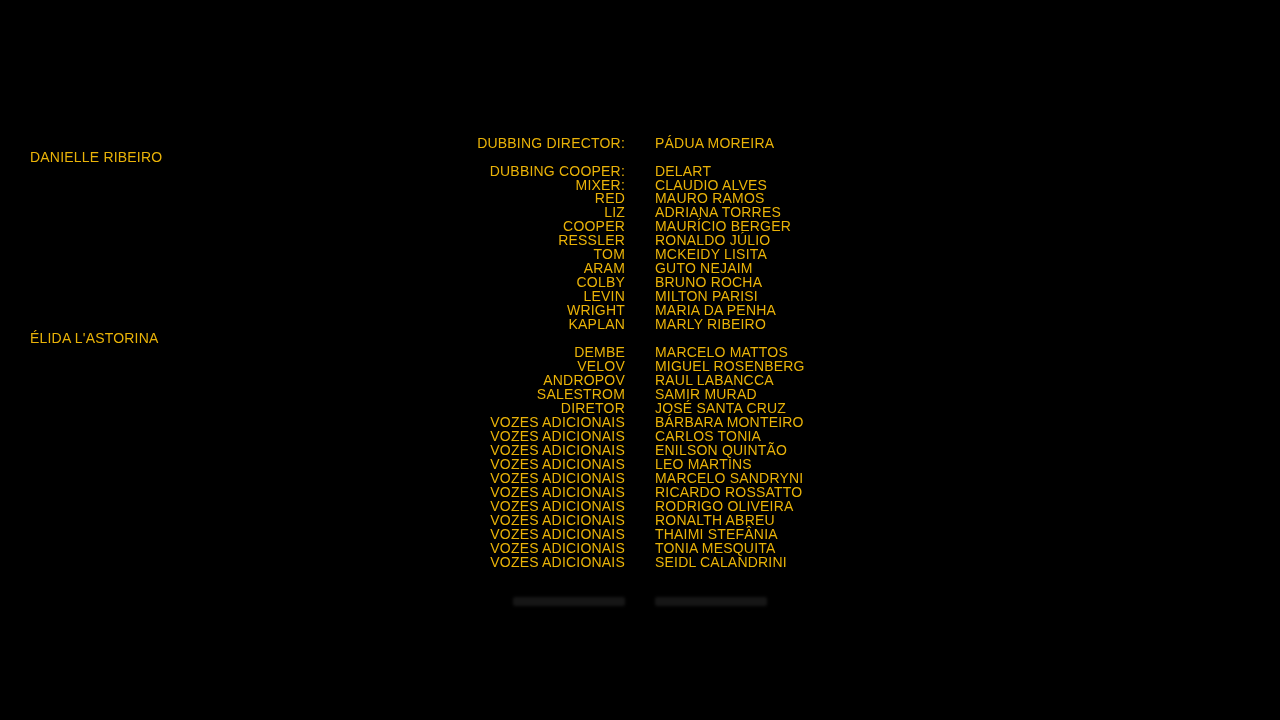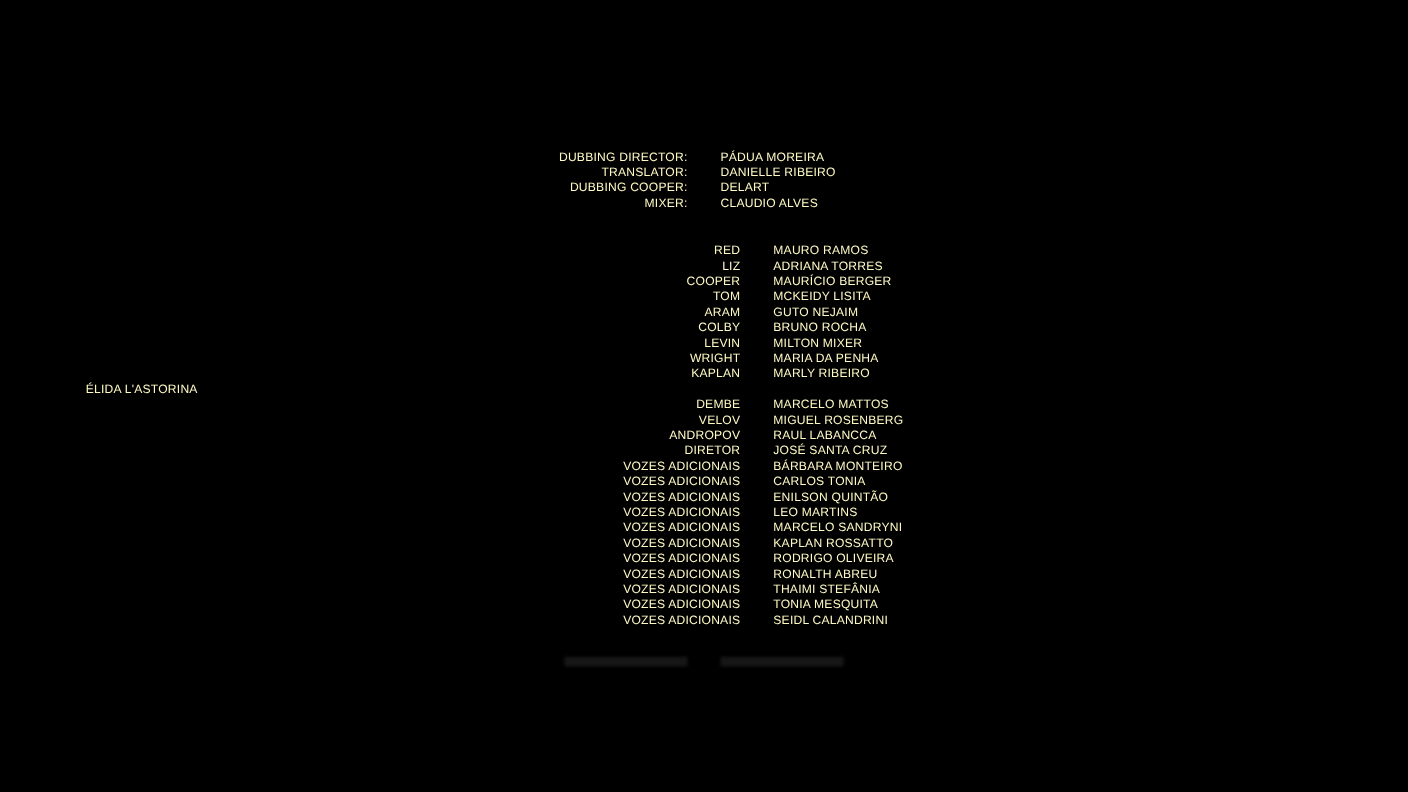--- a/index.html
+++ b/index.html
@@ -12,27 +12,27 @@
     width: 1280px;
     height: 720px;
     background: #000000;
     overflow: hidden;
     font-family: "Liberation Sans", sans-serif;
   }
   .credits-block {
     position: absolute;
     left: 0;
     width: 1108px;
-    color: #fef9c3;
-    font-size: 11px;
+    color: #eab308;
+    font-size: 14px;
     line-height: 14px;
     letter-spacing: 0.2px;
   }
   .crew-block { top: 136px; }
-  .cast-block { top: 221px; padding-left: 48px; }
+  .cast-block { top: 191px; }
   .credit-row {
     display: flex;
     height: 14px;
     align-items: center;
   }
   .role-cell {
     width: 625px;
     text-align: right;
     white-space: pre;
   }
@@ -65,21 +65,20 @@
 
 <div class="screen">
 
   <div class="credits-block crew-block">
   <div class="credit-row">
     <div class="role-cell">DUBBING DIRECTOR:</div>
     <div class="name-cell">PÁDUA MOREIRA</div>
   </div>
 
   <div class="credit-row">
-    <div class="role-cell">TRANSLATOR:</div>
     <div class="name-cell">DANIELLE RIBEIRO</div>
   </div>
 
   <div class="credit-row">
     <div class="role-cell">DUBBING COOPER:</div>
     <div class="name-cell">DELART</div>
   </div>
 
   <div class="credit-row">
     <div class="role-cell">MIXER:</div>
@@ -96,40 +95,44 @@
   <div class="credit-row">
     <div class="role-cell">LIZ</div>
     <div class="name-cell">ADRIANA TORRES</div>
   </div>
 
   <div class="credit-row">
     <div class="role-cell">COOPER</div>
     <div class="name-cell">MAURÍCIO BERGER</div>
   </div>
 
+  <div class="credit-row">
+    <div class="role-cell">RESSLER</div>
+    <div class="name-cell">RONALDO JÚLIO</div>
+  </div>
 
   <div class="credit-row">
     <div class="role-cell">TOM</div>
     <div class="name-cell">MCKEIDY LISITA</div>
   </div>
 
 
   <div class="credit-row">
     <div class="role-cell">ARAM</div>
     <div class="name-cell">GUTO NEJAIM</div>
   </div>
 
   <div class="credit-row">
     <div class="role-cell">COLBY</div>
     <div class="name-cell">BRUNO ROCHA</div>
   </div>
 
   <div class="credit-row">
     <div class="role-cell">LEVIN</div>
-    <div class="name-cell">MILTON MIXER</div>
+    <div class="name-cell">MILTON PARISI</div>
   </div>
 
   <div class="credit-row">
     <div class="role-cell">WRIGHT</div>
     <div class="name-cell">MARIA DA PENHA</div>
   </div>
 
   <div class="credit-row">
     <div class="role-cell">KAPLAN</div>
     <div class="name-cell">MARLY RIBEIRO</div>
@@ -147,20 +150,24 @@
   <div class="credit-row">
     <div class="role-cell">VELOV</div>
     <div class="name-cell">MIGUEL ROSENBERG</div>
   </div>
 
   <div class="credit-row">
     <div class="role-cell">ANDROPOV</div>
     <div class="name-cell">RAUL LABANCCA</div>
   </div>
 
+  <div class="credit-row">
+    <div class="role-cell">SALESTROM</div>
+    <div class="name-cell">SAMIR MURAD</div>
+  </div>
 
   <div class="credit-row">
     <div class="role-cell">DIRETOR</div>
     <div class="name-cell">JOSÉ SANTA CRUZ</div>
   </div>
 
   <div class="credit-row">
     <div class="role-cell">VOZES ADICIONAIS</div>
     <div class="name-cell">BÁRBARA MONTEIRO</div>
   </div>
@@ -180,21 +187,21 @@
     <div class="name-cell">LEO MARTINS</div>
   </div>
 
   <div class="credit-row">
     <div class="role-cell">VOZES ADICIONAIS</div>
     <div class="name-cell">MARCELO SANDRYNI</div>
   </div>
 
   <div class="credit-row">
     <div class="role-cell">VOZES ADICIONAIS</div>
-    <div class="name-cell">KAPLAN ROSSATTO</div>
+    <div class="name-cell">RICARDO ROSSATTO</div>
   </div>
 
   <div class="credit-row">
     <div class="role-cell">VOZES ADICIONAIS</div>
     <div class="name-cell">RODRIGO OLIVEIRA</div>
   </div>
 
   <div class="credit-row">
     <div class="role-cell">VOZES ADICIONAIS</div>
     <div class="name-cell">RONALTH ABREU</div>

